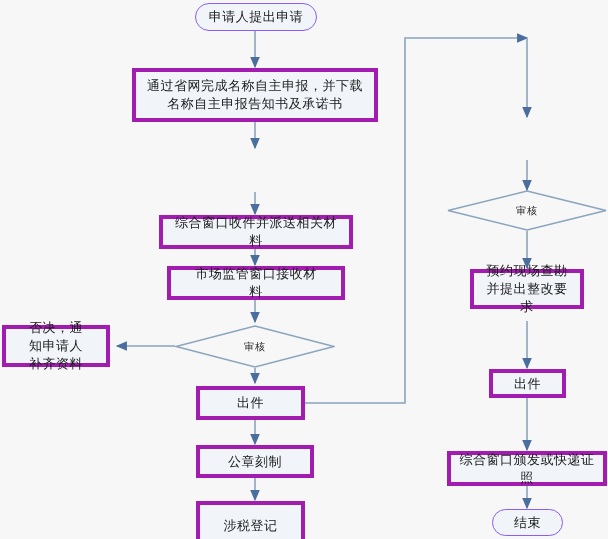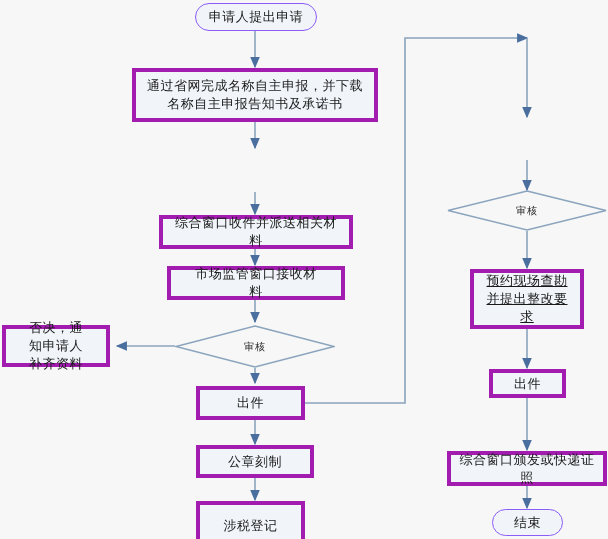--- a/index.html
+++ b/index.html
@@ -139,21 +139,21 @@
   </div>
 
 
   <div class="node decision" style="left:447px;top:190px;width:160px;height:41px;">
     <svg viewBox="0 0 160 41" preserveAspectRatio="none">
       <polygon points="80,1 159,20.5 80,40 1,20.5" fill="none" stroke="#8ba4bd" stroke-width="1.4"></polygon>
     </svg>
     <span class="dlabel">审核</span>
   </div>
 
-  <div class="node process" style="left:470px;top:269px;width:114px;height:60px;padding:13px 6px;text-decoration:underline;">
+  <div class="node process" style="left:470px;top:269px;width:114px;height:40px;padding:13px 6px;">
     <span>预约现场查勘并提出整改要求</span>
   </div>
 
   <div class="node process" style="left:489px;top:369px;width:77px;height:29px;">
     <span>出件</span>
   </div>
 
   <div class="node process" style="left:447px;top:451px;width:160px;height:35px;padding:8px 4px;">
     <span>综合窗口颁发或快递证照</span>
   </div>

